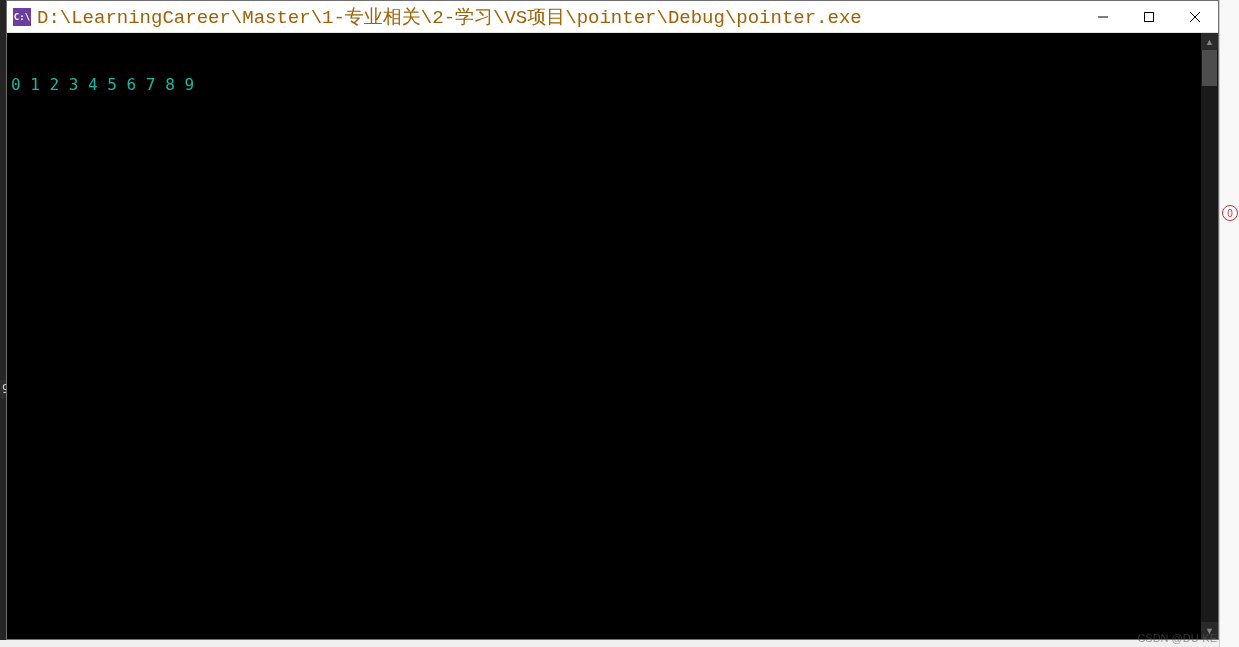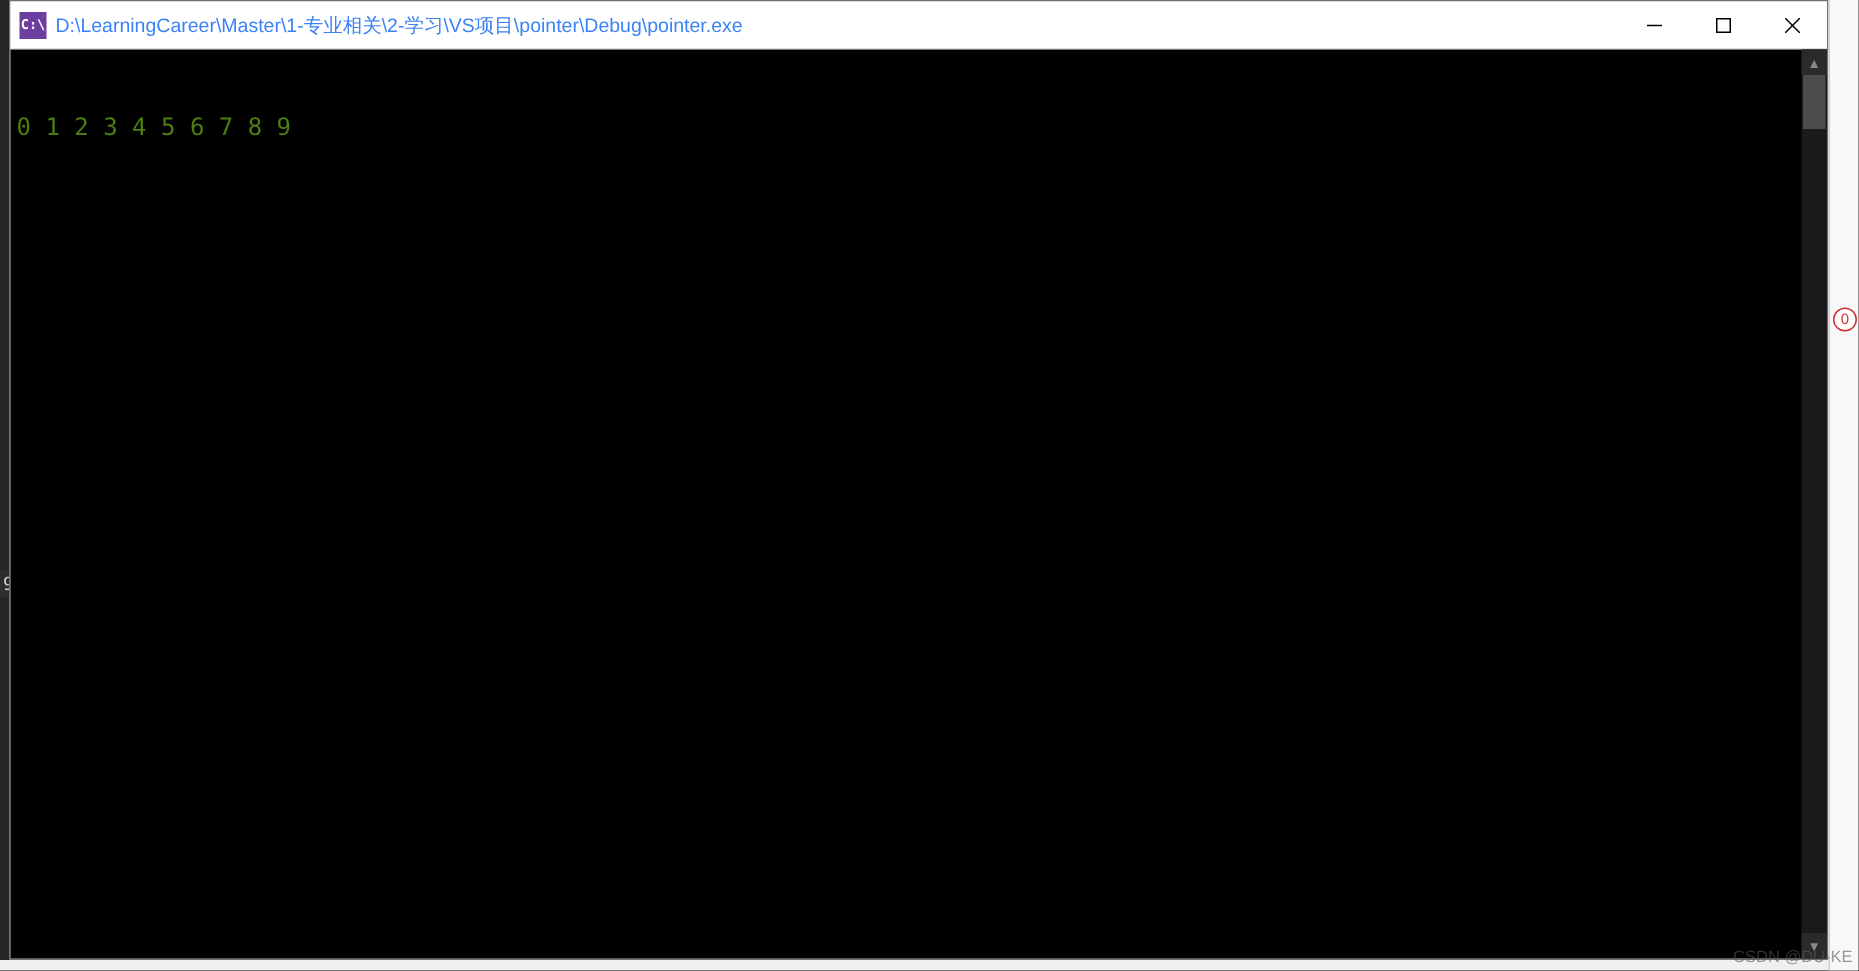--- a/index.html
+++ b/index.html
@@ -43,24 +43,25 @@
       align-items: center;
       justify-content: center;
       color: #ffffff;
       font-size: 9px;
       font-weight: bold;
       margin-right: 6px;
       font-family: Consolas, monospace;
     }
     .title-text {
       flex: 1;
-      font-size: 13px;
-      color: #3b82f6;
+      font-size: 19px;
+      color: #a16207;
       white-space: nowrap;
       overflow: hidden;
+      font-family: Liberation Mono, monospace;
     }
     .window-controls {
       display: flex;
       height: 100%;
     }
     .win-btn {
       width: 46px;
       height: 100%;
       display: flex;
       align-items: center;
@@ -78,21 +79,21 @@
       background: #000000;
       position: relative;
       display: flex;
     }
     .console-content {
       flex: 1;
       padding: 2px 4px;
       font-family: "NSimSun", "SimSun", Consolas, monospace;
       font-size: 16px;
       line-height: 20px;
-      color: #4d7c0f;
+      color: #14b8a6;
       white-space: pre;
     }
     .console-line {
       display: block;
     }
     .scrollbar-v {
       width: 17px;
       background: #1a1a1a;
       position: relative;
     }
@@ -156,21 +157,21 @@
       top: 380px;
       width: 14px;
       color: #d0d0d0;
       background: #2d2d30;
       font-size: 12px;
       font-family: Consolas, monospace;
       padding: 2px 0 2px 2px;
     }
     .watermark {
       position: absolute;
-      right: 4px;
+      right: 22px;
       bottom: 3px;
       font-size: 11px;
       color: #555555;
       font-family: Arial, sans-serif;
       opacity: 0.6;
     }
   </style>
 </head>
 <body>
 

